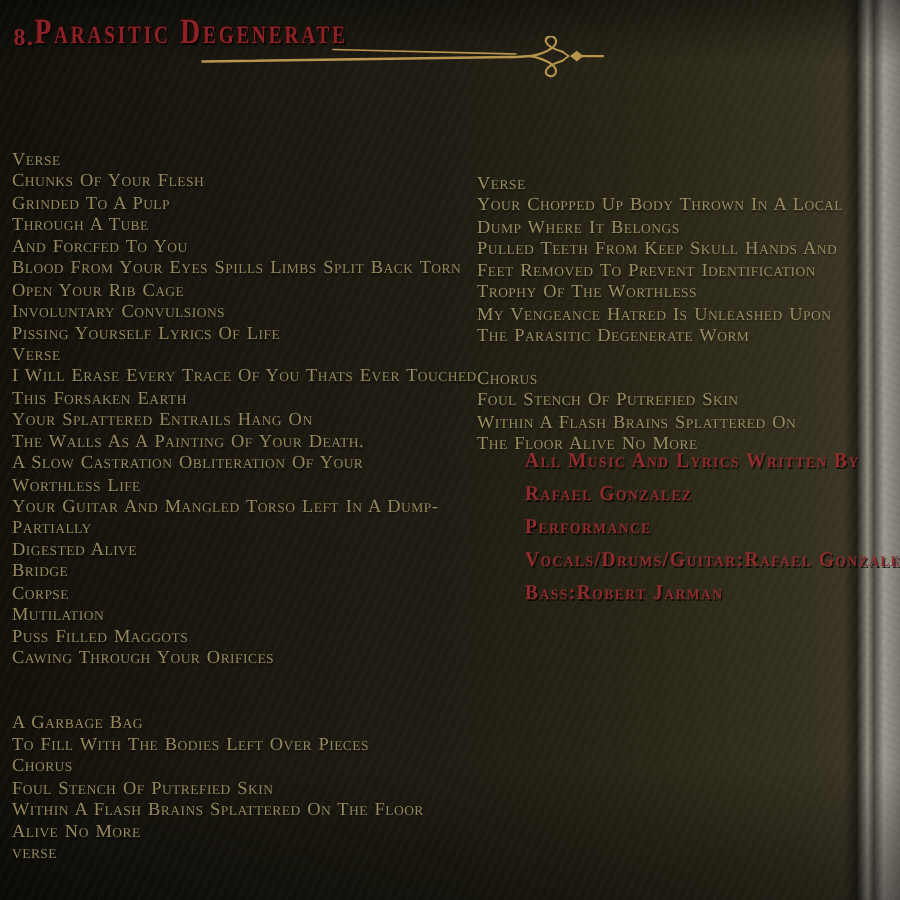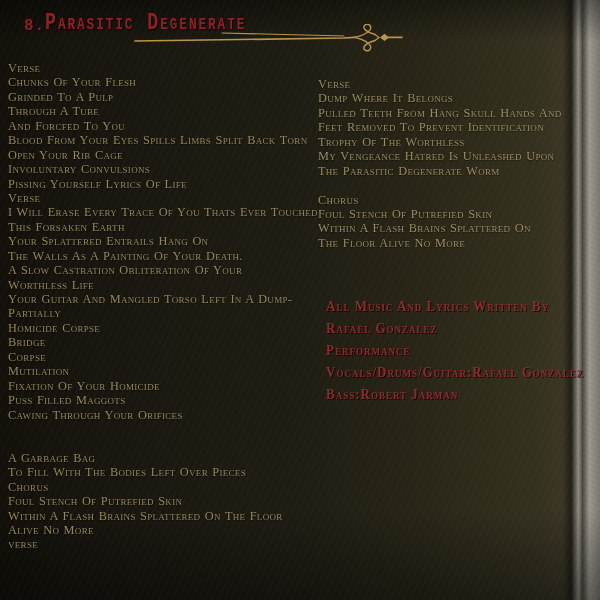--- a/index.html
+++ b/index.html
@@ -13,40 +13,40 @@
         #252215 62%, #2a2718 72%, #302d1c 82%, #353120 89%,
         #3a3525 93.8%, #201e16 95.2%, #8f8b80 96.4%, #4a473f 97.1%,
         #9c988f 98.2%, #7b776e 100%);
   }
   .texture{
     position:absolute;inset:0;pointer-events:none;
     background:
       repeating-linear-gradient(115deg, rgba(255,255,255,0.015) 0 2px, rgba(255,255,255,0) 2px 6px),
       repeating-linear-gradient(23deg, rgba(0,0,0,0.045) 0 1px, rgba(0,0,0,0) 1px 5px);
   }
-  .title-row{position:absolute;left:24px;top:13px;white-space:nowrap;font-family:Liberation Mono, monospace;}
+  .title-row{position:absolute;left:9px;top:13px;white-space:nowrap;}
   .track-number{
     display:inline-block;color:#8e2126;font-weight:bold;font-size:16px;
     letter-spacing:1px;vertical-align:baseline;
     text-shadow:1px 1px 0 rgba(0,0,0,.75);
   }
   .page-title{
     display:inline-block;color:#8e2126;font-weight:bold;font-size:20px;
     font-variant:small-caps;letter-spacing:2px;
     transform:scaleY(1.18) scaleX(.92);transform-origin:left bottom;
     text-shadow:1px 1px 0 rgba(0,0,0,.75), 0 0 2px rgba(60,8,10,.9);
   }
   .ornament{position:absolute;left:130px;top:24px;}
   .col{position:absolute;color:#95875c;font-size:12.3px;font-variant:small-caps;
        letter-spacing:.3px;word-spacing:1px;
-       text-shadow:0 1px 1px rgba(0,0,0,.55);}
+       text-shadow:0 1px 1px rgba(0,0,0,.55);margin-top:38px;}
   .col-left{left:8px;top:61px;width:320px;}
   .col-right{left:318px;top:77px;width:270px;color:#9a8c60;}
   .line{height:14.45px;line-height:14.45px;white-space:nowrap;}
-  .credits{position:absolute;left:326px;top:296px;width:250px;
+  .credits{position:absolute;left:350px;top:296px;width:250px;
     color:#8f2a2a;font-weight:bold;font-size:13px;font-variant:small-caps;
     letter-spacing:1px;
     text-shadow:1px 1px 0 rgba(0,0,0,.7);}
   .credit-line{height:22px;line-height:22px;white-space:nowrap;
     transform:scaleY(1.08);transform-origin:left center;}
 </style>
 </head>
 <body>
 
 <div class="texture"></div>
@@ -79,42 +79,42 @@
     <div class="line">Pissing Yourself Lyrics Of Life</div>
     <div class="line">Verse</div>
     <div class="line">I Will Erase Every Trace Of You Thats Ever Touched</div>
     <div class="line">This Forsaken Earth</div>
     <div class="line">Your Splattered Entrails Hang On</div>
     <div class="line">The Walls As A Painting Of Your Death.</div>
     <div class="line">A Slow Castration Obliteration Of Your</div>
     <div class="line">Worthless Life</div>
     <div class="line">Your Guitar And Mangled Torso Left In A Dump-</div>
     <div class="line">Partially</div>
-    <div class="line">Homicide Corpse</div>
+    <div class="line">Digested Alive</div>
     <div class="line">Bridge</div>
     <div class="line">Corpse</div>
     <div class="line">Mutilation</div>
-    <div class="line">Fixation Of Your Homicide</div>
     <div class="line">Puss Filled Maggots</div>
     <div class="line">Cawing Through Your Orifices</div>
     <div class="line"></div>
     <div class="line"></div>
     <div class="line">A Garbage Bag</div>
     <div class="line">To Fill With The Bodies Left Over Pieces</div>
     <div class="line">Chorus</div>
     <div class="line">Foul Stench Of Putrefied Skin</div>
     <div class="line">Within A Flash Brains Splattered On The Floor</div>
     <div class="line">Alive No More</div>
     <div class="line">verse</div>
   </div>
 
 <div class="col col-right">
     <div class="line">Verse</div>
+    <div class="line">Your Chopped Up Body Thrown In A Local</div>
     <div class="line">Dump Where It Belongs</div>
-    <div class="line">Pulled Teeth From Hang Skull Hands And</div>
+    <div class="line">Pulled Teeth From Keep Skull Hands And</div>
     <div class="line">Feet Removed To Prevent Identification</div>
     <div class="line">Trophy Of The Worthless</div>
     <div class="line">My Vengeance Hatred Is Unleashed Upon</div>
     <div class="line">The Parasitic Degenerate Worm</div>
     <div class="line"></div>
     <div class="line">Chorus</div>
     <div class="line">Foul Stench Of Putrefied Skin</div>
     <div class="line">Within A Flash Brains Splattered On</div>
     <div class="line">The Floor Alive No More</div>
   </div>

